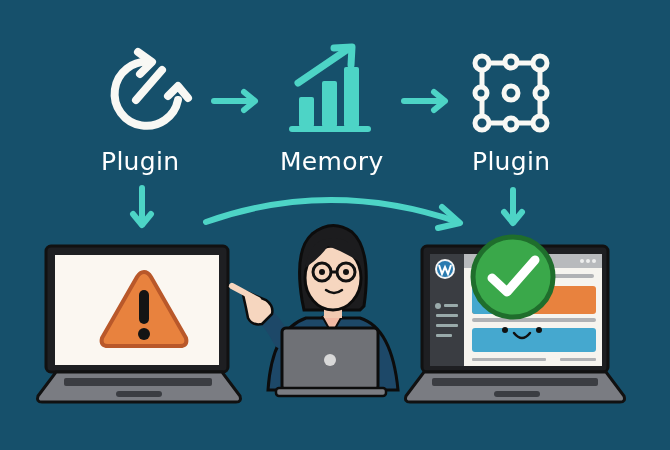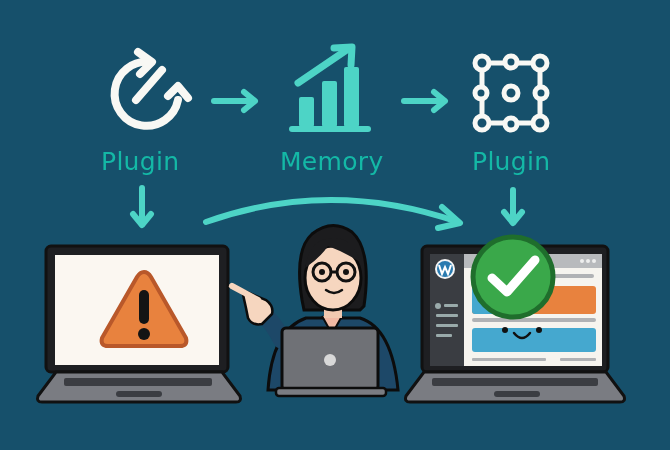--- a/index.html
+++ b/index.html
@@ -1,17 +1,17 @@
 <!DOCTYPE html>
 <html><head>
 <meta charset="utf-8">
 <style>
   html,body{margin:0;padding:0;}
   body{width:670px;height:450px;background:#16506b;position:relative;overflow:hidden;font-family:"DejaVu Sans","Liberation Sans",sans-serif;}
-  .label{position:absolute;color:#14b8a6;font-size:25px;font-weight:normal;letter-spacing:0.3px;}
+  .label{position:absolute;color:#ffffff;font-size:25px;font-weight:normal;letter-spacing:0.3px;}
   svg{position:absolute;overflow:visible;}
 </style>
 </head>
 <body>
 
 <svg style="left:100px;top:52px;" width="90" height="85" viewBox="0 0 90 85">
   <path d="M50 10 A32 32 0 1 0 78 48" fill="none" stroke="#f8f8f4" stroke-width="8" stroke-linecap="round"></path>
   <polyline points="38,0 52,10 40,22" fill="none" stroke="#f8f8f4" stroke-width="8" stroke-linecap="round" stroke-linejoin="round"></polyline>
   <line x1="36" y1="48" x2="62" y2="18" stroke="#f8f8f4" stroke-width="8" stroke-linecap="round"></line>
   <polyline points="68,44 78,34 88,46" fill="none" stroke="#f8f8f4" stroke-width="8" stroke-linecap="round" stroke-linejoin="round"></polyline>

